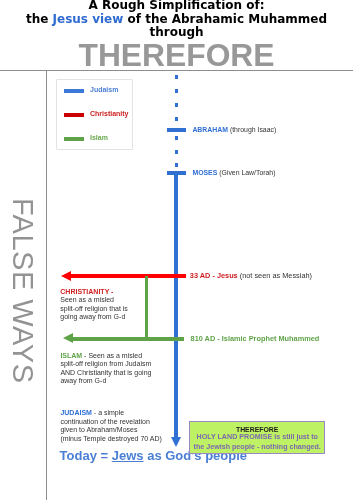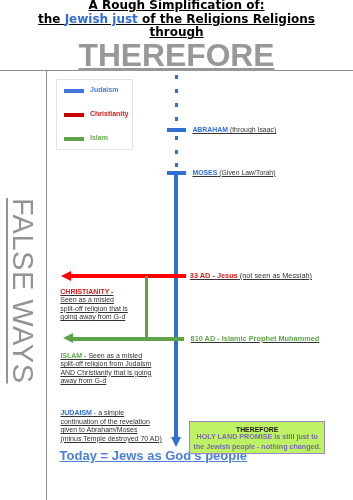--- a/index.html
+++ b/index.html
@@ -1,19 +1,19 @@
 <!DOCTYPE html>
 <html><head>
 <meta charset="utf-8">
 <style>
   html,body{margin:0;padding:0;}
   body{width:353px;height:500px;background:#fff;font-family:"Liberation Sans",sans-serif;
        -webkit-font-smoothing:antialiased;position:relative;overflow:hidden;}
   #root{position:absolute;left:0;top:0;width:353px;height:500px;}
-  .abs{position:absolute;text-decoration:underline;}
+  .abs{position:absolute;}
 
   
   .title{left:0;top:-1.0px;width:353px;text-align:center;font-weight:bold;font-size:12px;
          line-height:13.5px;color:#000;font-family:"DejaVu Sans",sans-serif;}
   .title .jw{color:#2f6bd0;}
 
   
   .creation{left:0;top:37px;width:353px;text-align:center;font-weight:bold;font-size:31.8px;
             color:#989898;letter-spacing:0px;}
   .toward{left:0;top:463px;width:353px;text-align:center;font-weight:bold;font-size:32.3px;
@@ -76,21 +76,21 @@
 </style>
 </head>
 <body>
 
 <div id="root">
   <div class="abs hline"></div>
   <div class="abs vline"></div>
 
   <div class="abs title">
     <div>A Rough Simplification of:</div>
-    <div><span>the </span><span class="jw">Jewish just</span><span> of the Religions Religions</span></div>
+    <div><span>the </span><span class="jw">Jesus view</span><span> of the Abrahamic Muhammed</span></div>
     <div>through</div>
   </div>
 
   <div class="abs creation">THEREFORE</div>
   <div class="abs falseways">FALSE WAYS</div>
 
   <div class="abs legend">
     <div class="lrow" style="top:6.1px">
       <span class="lswatch" style="background:#3c78d8"></span>
       <span class="llabel" style="color:#4a7fd4">Judaism</span>

